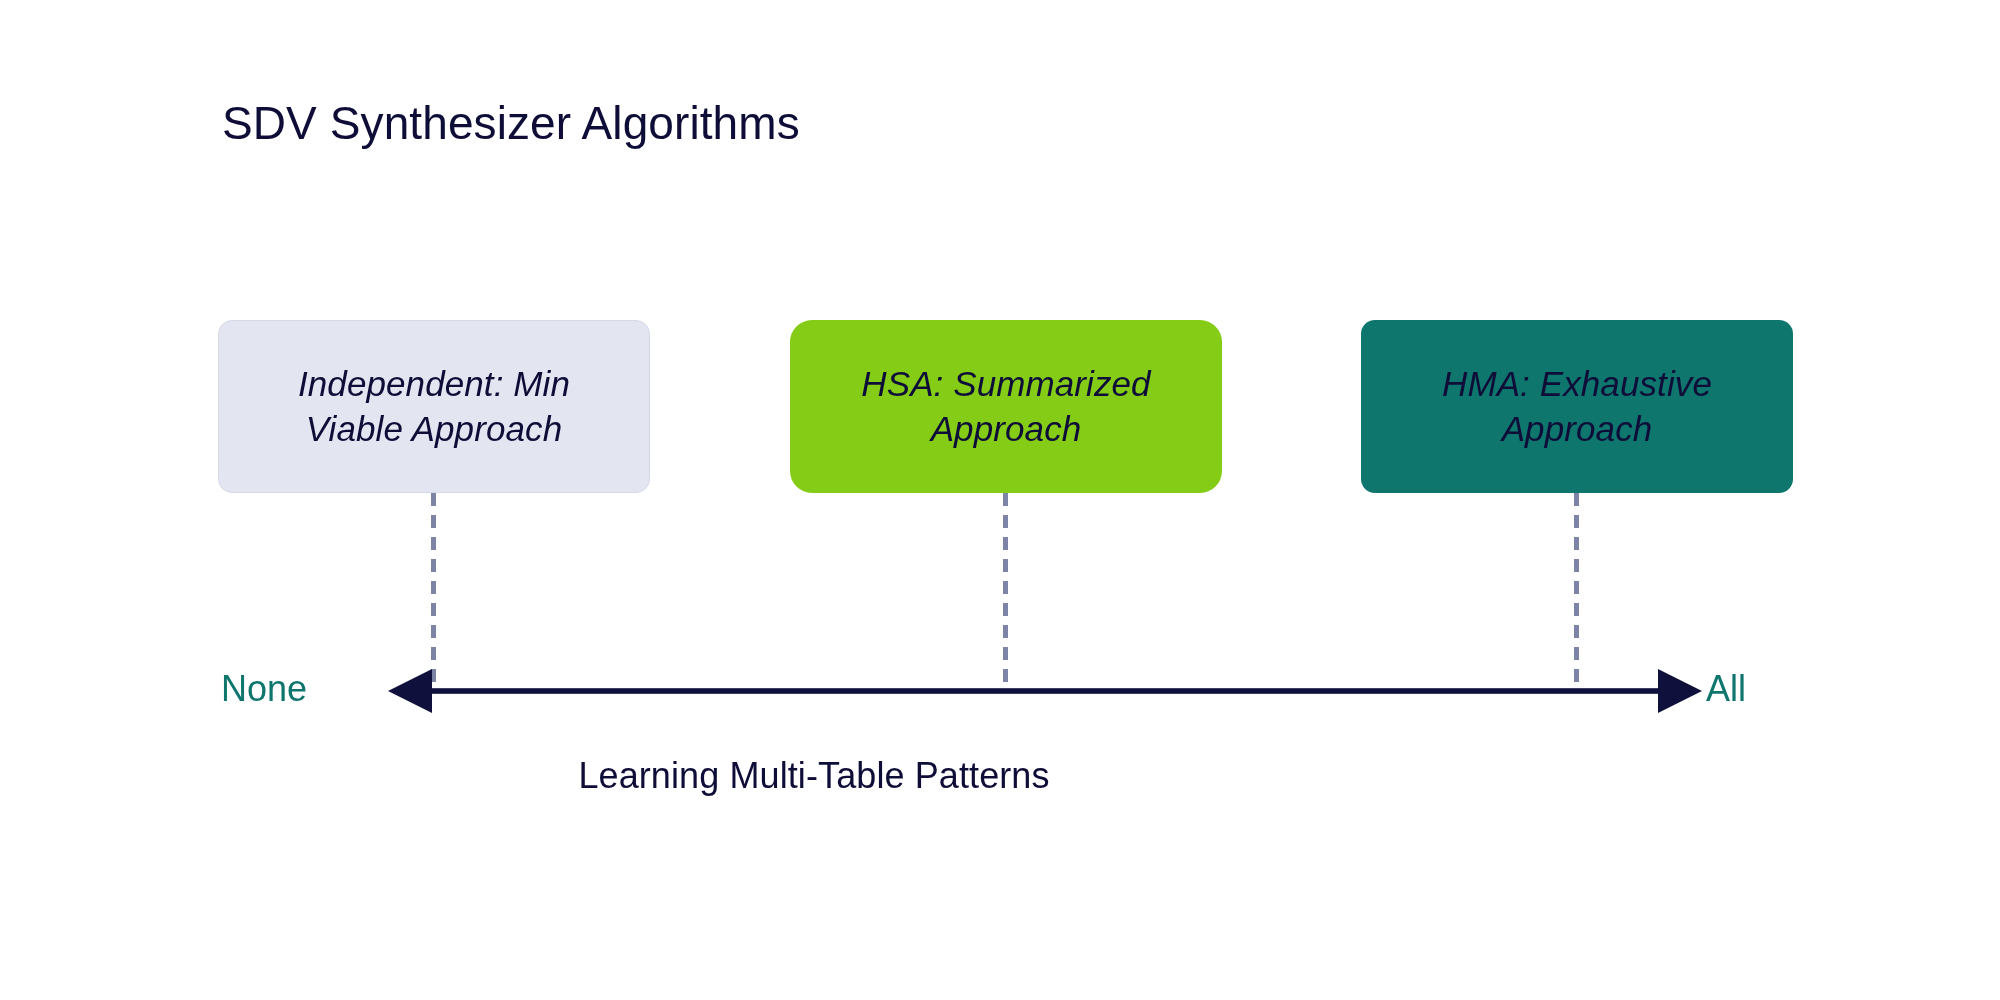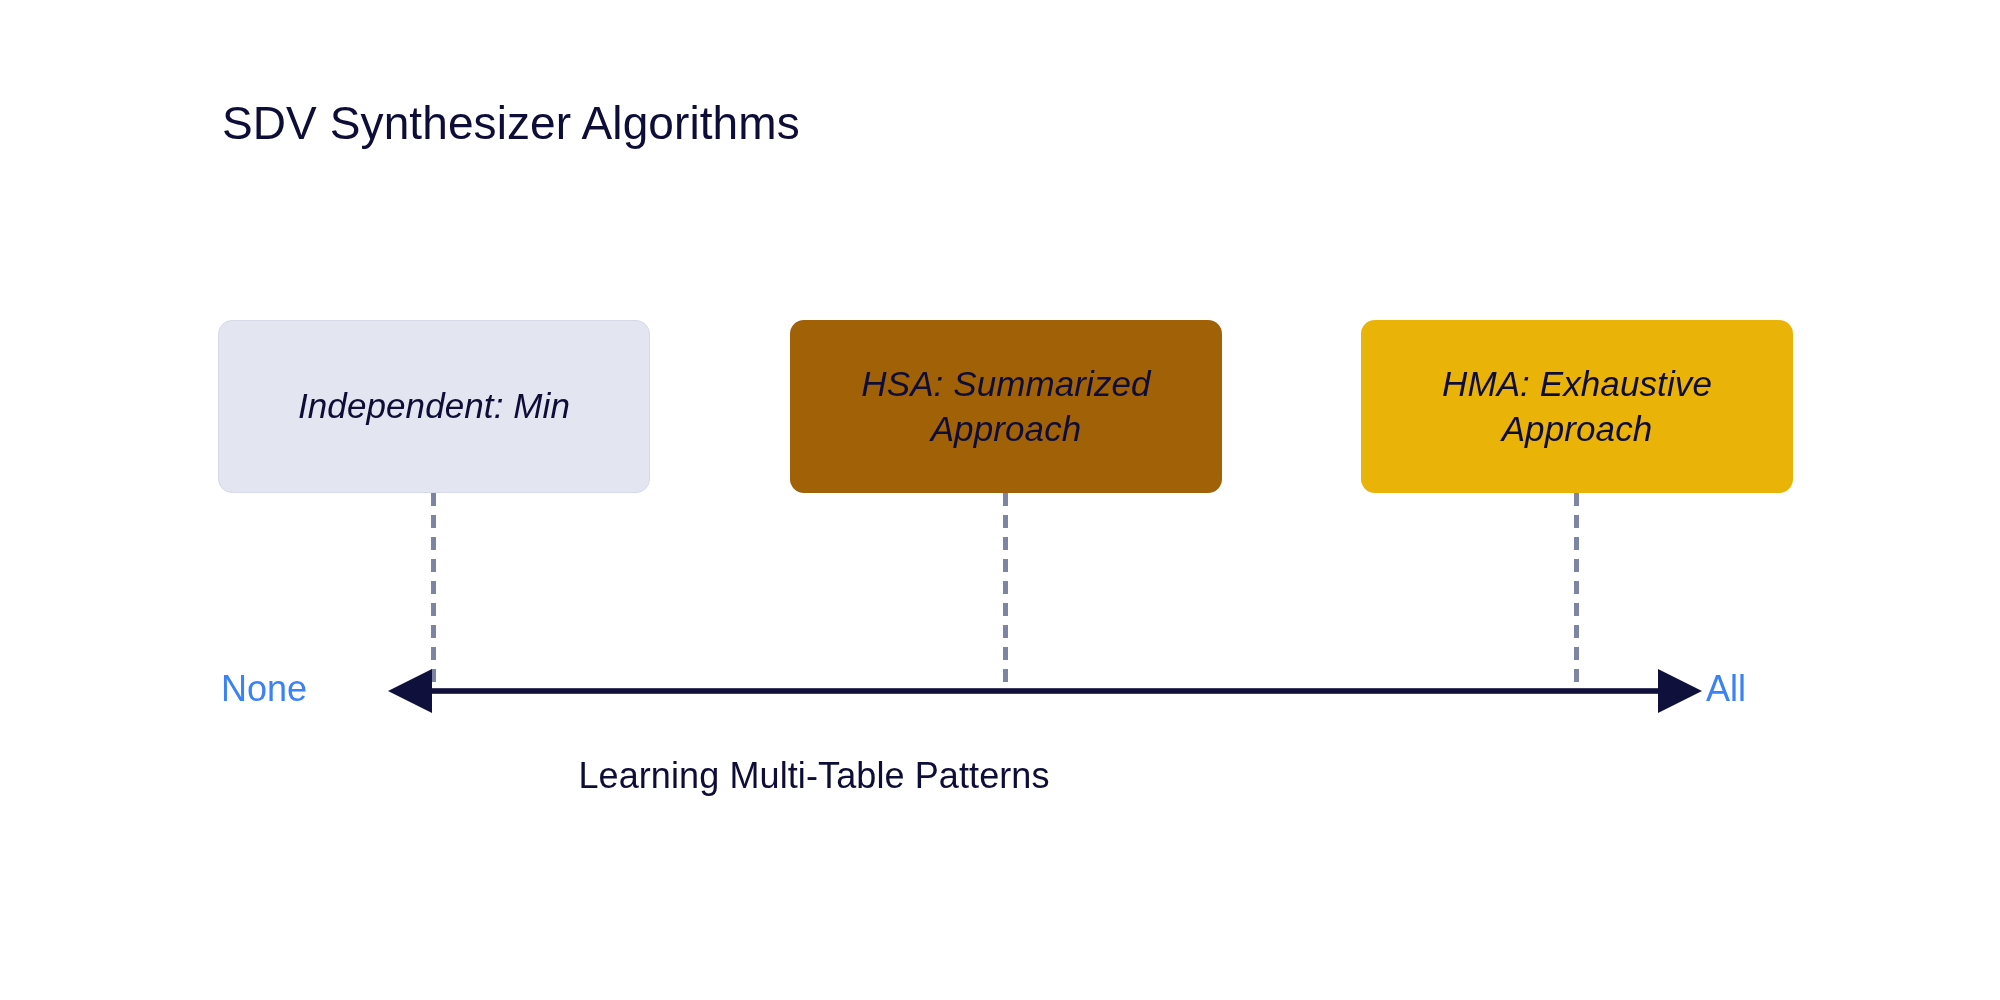--- a/index.html
+++ b/index.html
@@ -59,25 +59,26 @@
     font-style: italic;
   }
 
   .node-independent {
     left: 218px;
     background: #e3e5f0;
     border: 1.5px solid #d6d9e8;
   }
   .node-hsa {
     left: 790px;
-    background: #a16207;
+    background: #84cc16;
+    border-radius: 22px;
   }
   .node-hma {
     left: 1361px;
-    background: #eab308;
+    background: #0f766e;
   }
 
   
   .connector {
     position: absolute;
     top: 493px;
     width: 5px;
     height: 198px;
     background-image: linear-gradient(
       to bottom,
@@ -99,21 +100,21 @@
     left: 370px;
     top: 662px;
     width: 1350px;
     height: 58px;
   }
 
   .axis-end-label {
     position: absolute;
     top: 667px;
     font-size: 36px;
-    color: #3b82f6;
+    color: #0f766e;
     line-height: 1.2;
     white-space: nowrap;
   }
   .axis-label-none { left: 221px; }
   .axis-label-all  { left: 1706px; }
 
   .axis-caption {
     position: absolute;
     top: 755px;
     left: 0;
@@ -128,20 +129,21 @@
 </head>
 <body>
 
 <div id="diagram-root">
 
   <div class="diagram-title">SDV Synthesizer Algorithms</div>
 
   <div class="node-box node-independent">
     <div class="node-label">
       <div>Independent: Min</div>
+      <div>Viable Approach</div>
     </div>
   </div>
 
   <div class="node-box node-hsa">
     <div class="node-label">
       <div>HSA: Summarized</div>
       <div>Approach</div>
     </div>
   </div>
 

